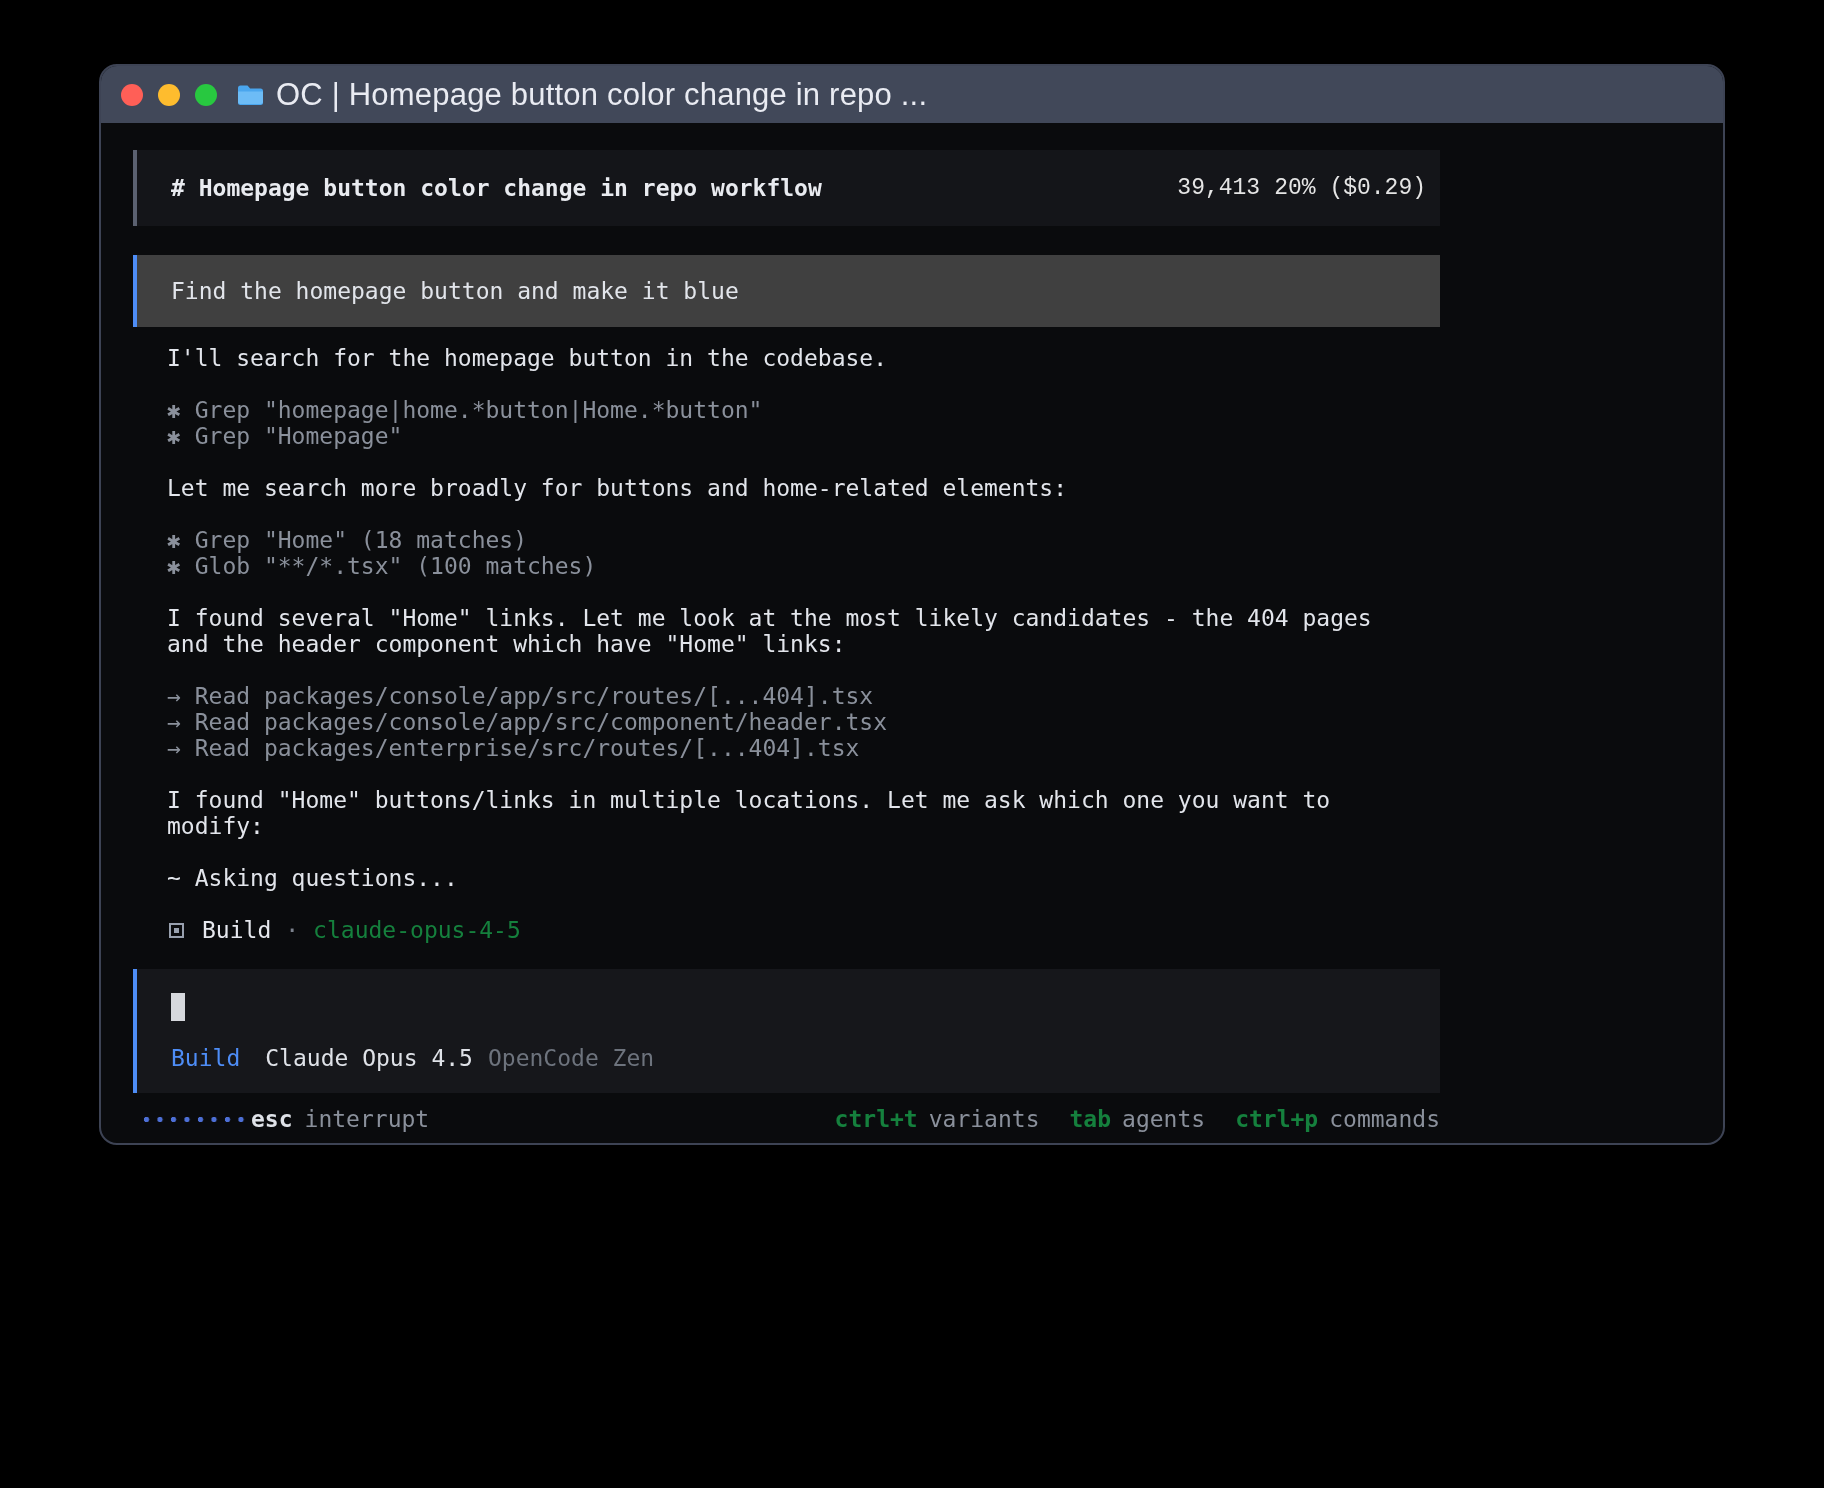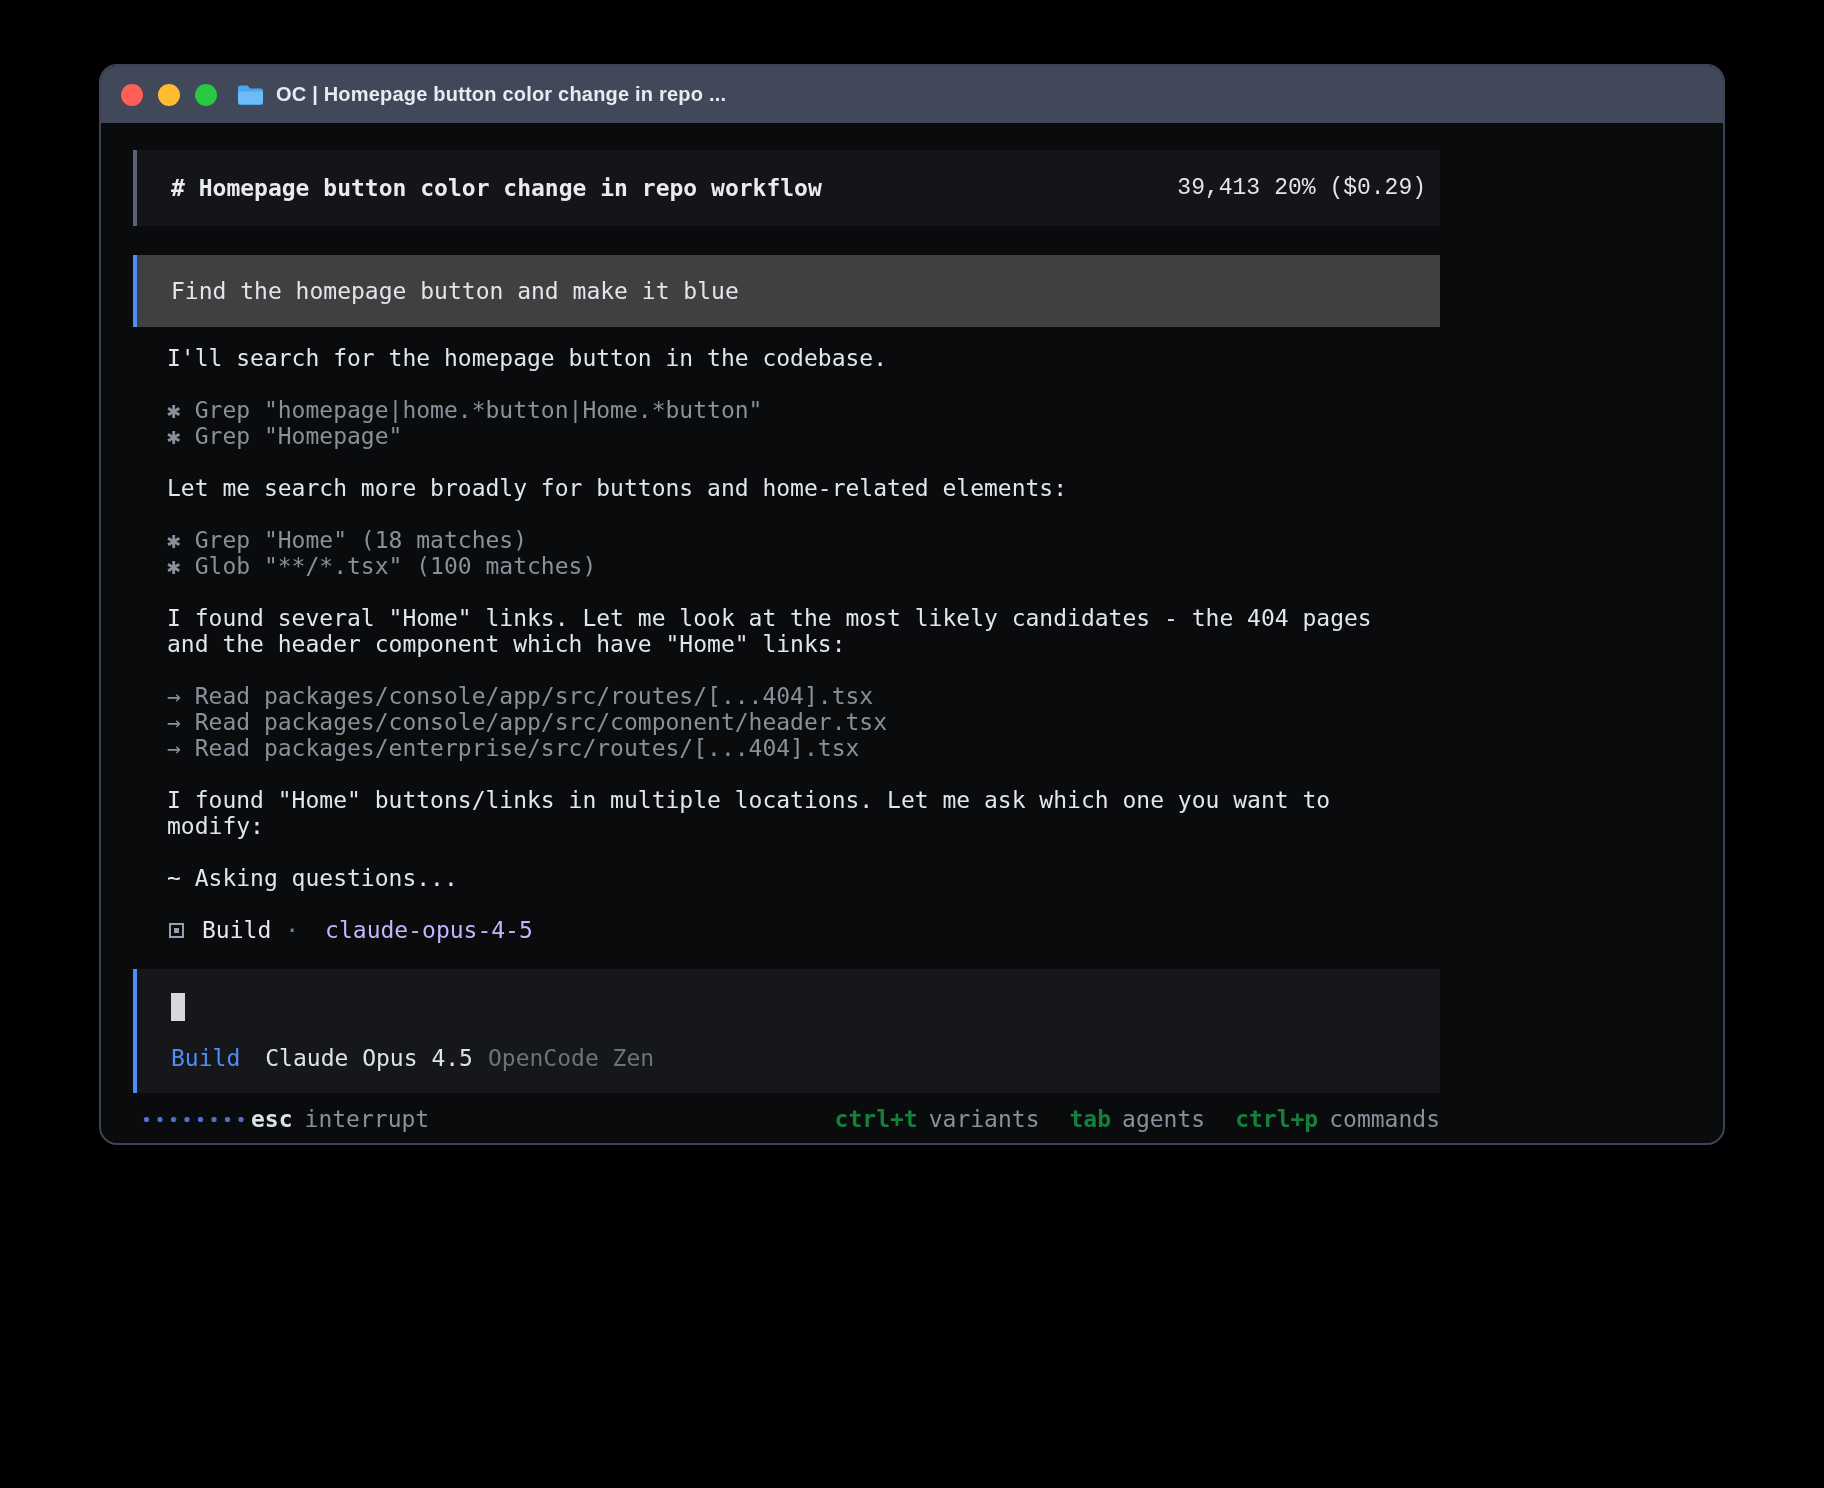--- a/index.html
+++ b/index.html
@@ -17,22 +17,22 @@
     display: flex; align-items: center; padding: 0 20px;
   }
   .lights { display: flex; gap: 15px; }
   .light { width: 22px; height: 22px; border-radius: 50%; }
   .light.red { background: #ff5f57; }
   .light.yellow { background: #febc2e; }
   .light.green { background: #28c840; }
   .title-group { display: flex; align-items: center; margin-left: 20px; gap: 12px; }
   .folder-svg { display: block; }
   .title-text {
-    font-family: "Liberation Sans", sans-serif; font-weight: bold;
-    font-size: 20px; color: #e9ebf2; letter-spacing: 0.2px;
+    font-family: "Liberation Sans", sans-serif; font-weight: normal;
+    font-size: 31px; color: #e9ebf2; letter-spacing: 0.2px;
   }
 
   .content { flex: 1; padding-left: 32px; }
   .tui { width: 1307px; padding-top: 27px; font-size: 23px; line-height: 26px; }
 
   .session-header {
     background: #141519; border-left: 4px solid #5b6170;
     padding: 25px 14px 25px 34px;
     display: flex; justify-content: space-between; align-items: center;
   }
@@ -48,21 +48,21 @@
   .tline { min-height: 26px; white-space: pre-wrap; word-break: break-word; }
   .tline.text { color: #e2e5eb; }
   .tline.tool { color: #8a909b; }
   .tline.status { color: #e2e5eb; }
 
   .agent-row { margin-top: 26px; padding-left: 36px; display: flex; align-items: center; }
   .agent-icon { width: 15px; height: 15px; border: 2px solid #98a0ae; position: relative; flex: 0 0 auto; }
   .agent-icon::after { content: ""; position: absolute; inset: 3px; background: #98a0ae; }
   .agent-name { color: #e6e8ee; margin-left: 18px; }
   .agent-sep { color: #7c828d; margin-left: 14px; }
-  .agent-model { color: #c4b5fd; margin-left: 26px; }
+  .agent-model { color: #15803d; margin-left: 14px; }
 
   .input-box {
     margin-top: 26px; background: #16171b; border-left: 4px solid #4e8df6;
     padding: 24px 30px 22px 34px;
   }
   .cursor { width: 14px; height: 28px; background: #d6d8dd; }
   .input-meta { margin-top: 24px; display: flex; align-items: baseline; }
   .input-mode { color: #4e8df6; }
   .input-model { color: #dfe2e8; margin-left: 25px; }
   .input-provider { color: #6d737d; margin-left: 15px; }

